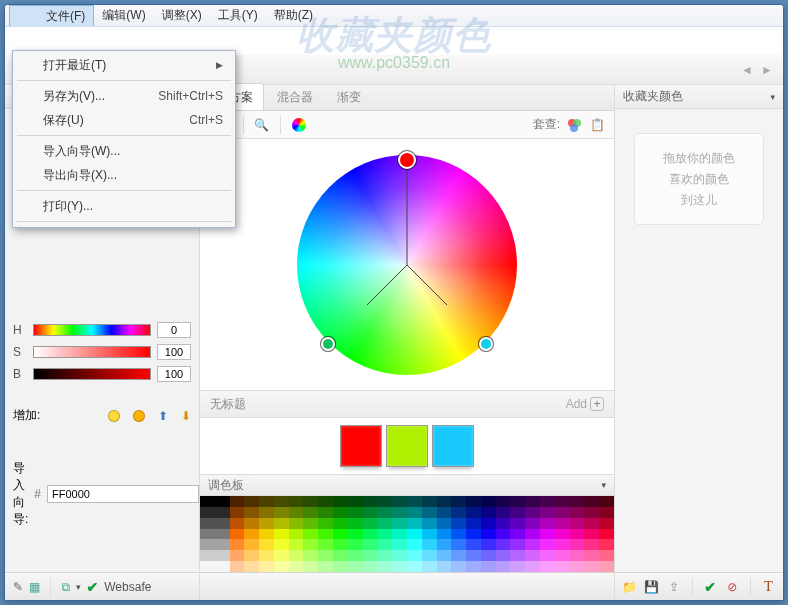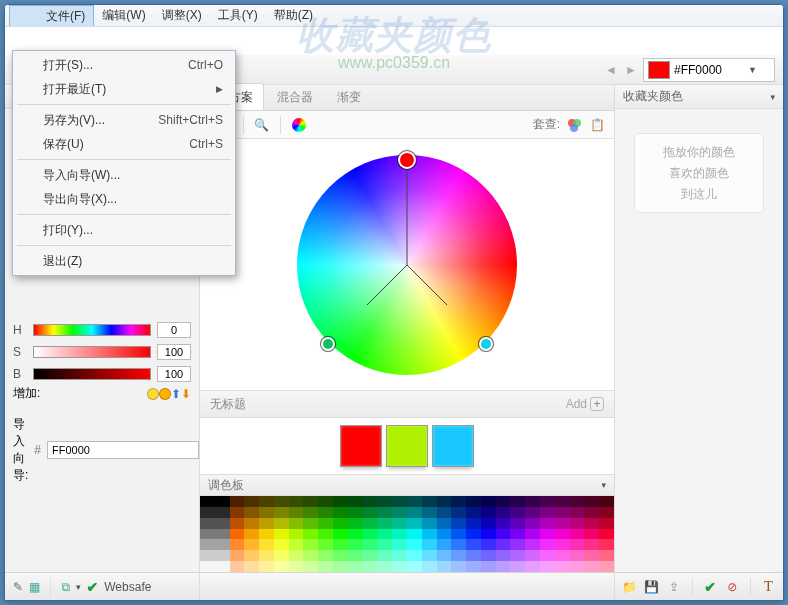--- a/index.html
+++ b/index.html
@@ -50,27 +50,27 @@
 .swatch { width: 42px; height: 42px; border: 1px solid #999; box-shadow: inset 0 0 3px rgba(255,255,255,.4), 0 4px 4px -2px rgba(0,0,0,0.25); }
 .palette-head { height: 22px; background: linear-gradient(to bottom,#f6f6f6,#e9e9e9); border-top: 1px solid #dcdcdc; border-bottom: 1px solid #dcdcdc; display: flex; align-items: center; padding: 0 8px; color: #777; }
 .palette-head .spacer { flex:1; }
 .palette { height: 76px; background: #000; display: grid; grid-template-columns: repeat(28, 1fr); grid-template-rows: repeat(7, 1fr); }
 .palette div { border: 0; }
 .bottom-bar { height: 28px; background: linear-gradient(to bottom,#f7f7f7,#e8e8e8); border-top: 1px solid #d5d5d5; display: flex; align-items: center; padding: 0 8px; gap: 6px; }
 .rgb-row { display: flex; align-items: center; margin: 3px 8px; gap: 6px; }
 .rgb-label { width: 14px; color: #555; }
 .rgb-bar { flex: 1; height: 12px; border: 1px solid #999; }
 .rgb-val { width: 34px; height: 16px; border: 1px solid #bbb; background: #fff; font-size: 11px; text-align: center; }
-.slider-add{ display:flex; align-items:center; gap:0; margin:0 8px; }
+.slider-add{ display:flex; align-items:center; gap:13px; margin:22px 8px; }
 .hex-row{ display:flex; align-items:center; gap:6px; margin:14px 8px 4px; }
 .hex-input { flex:1; height:18px; border:1px solid #bbb; background:#fff; padding:0 4px; font-size:11px; }
 .hex-hash { width:12px; text-align:center; color:#777;}
 .favorites-header { height: 24px; background: linear-gradient(to bottom,#f7f7f7,#ececec); border-bottom:1px solid #dcdcdc; display:flex;align-items:center; padding:0 8px; color:#666;}
 .favorites-area { flex:1; display:flex; align-items:flex-start; justify-content:center; padding-top:24px;}
-.fav-box { width: 130px; height:80px; background:#fcfcfc; border:1px solid #e4e4e4; border-radius:5px; display:flex; flex-direction:column; align-items:center; justify-content:center; color:#aaa; gap:4px; }
+.fav-box { width: 130px; height:92px; background:#fcfcfc; border:1px solid #e4e4e4; border-radius:5px; display:flex; flex-direction:column; align-items:center; justify-content:center; color:#aaa; gap:4px; }
 .right-bottom { height:28px; background: linear-gradient(to bottom,#f7f7f7,#e8e8e8); border-top:1px solid #d5d5d5; display:flex; align-items:center; padding:0 6px; gap:5px;}
 .icon-btn { width:18px;height:18px;display:flex;align-items:center;justify-content:center;}
 .watermark { position: absolute; top: 10px; left: 0; right: 0; text-align: center; font-size: 38px; font-weight: bold; color: rgba(80,130,200,0.22); font-style: italic; letter-spacing: 1px; pointer-events: none; z-index: 100; }
 .watermark-sub { position: absolute; top: 54px; left: 0; right: 0; text-align: center; font-size: 16px; color: rgba(70,160,90,0.4); pointer-events: none; z-index: 100;}
 
 
 .dropdown { position: absolute; top: 50px; left: 12px; width: 224px; background: #f6f6f6; border: 1px solid #a8b8cf; box-shadow: 2px 3px 8px rgba(0,0,0,0.35); z-index: 200; padding: 2px; }
 .dd-item { height: 24px; display: flex; align-items: center; padding: 0 10px 0 28px; color: #333; cursor: pointer; position: relative; }
 .dd-shortcut { margin-left: auto; color: #555; }
 .dd-sep { height: 1px; background: #d0d5de; margin: 3px 2px; }
@@ -94,25 +94,20 @@
     <div class="menu-item">编辑(W)</div>
     <div class="menu-item">调整(X)</div>
     <div class="menu-item">工具(Y)</div>
     <div class="menu-item">帮助(Z)</div>
   </div>
 
   <div class="content">
     <div class="toolbar-row">
       <div class="nav-arrow">◄</div>
       <div class="nav-arrow">►</div>
-      <div class="color-hex-box">
-        <div class="color-chip"></div>
-        <input value="#FF0000" style="">
-        <span class="drop-arrow">▼</span>
-      </div>
     </div>
 
     <div class="main-row">
 
       <div class="left-col">
         <div class="panel-header">
           <div class="scheme-dd">▼</div>
         </div>
         <div style="height:210px;"></div>
         <div class="rgb-row">
@@ -438,24 +433,20 @@
           <span class="sep"></span>
           <span class="icon-btn" style="color:#a05020;font-family:serif;font-size:15px">T</span>
         </div>
       </div>
     </div>
   </div>
 </div>
 
 <div class="dropdown" id="file-dd">
     <div class="dd-item">
-      <span>打开(S)...</span>
-      <span class="dd-shortcut">Ctrl+O</span>
-    </div>
-    <div class="dd-item">
       <span>打开最近(T)</span>
       <span class="dd-arrow">▶</span>
     </div>
     <div class="dd-sep"></div>
     <div class="dd-item">
       <span>另存为(V)...</span>
       <span class="dd-shortcut">Shift+Ctrl+S</span>
     </div>
     <div class="dd-item">
       <span>保存(U)</span>
@@ -466,16 +457,13 @@
       <span>导入向导(W)...</span>
     </div>
     <div class="dd-item">
       <span>导出向导(X)...</span>
     </div>
     <div class="dd-sep"></div>
     <div class="dd-item">
       <span>打印(Y)...</span>
     </div>
     <div class="dd-sep"></div>
-    <div class="dd-item">
-      <span>退出(Z)</span>
-    </div>
   </div>
 
 </body></html>

